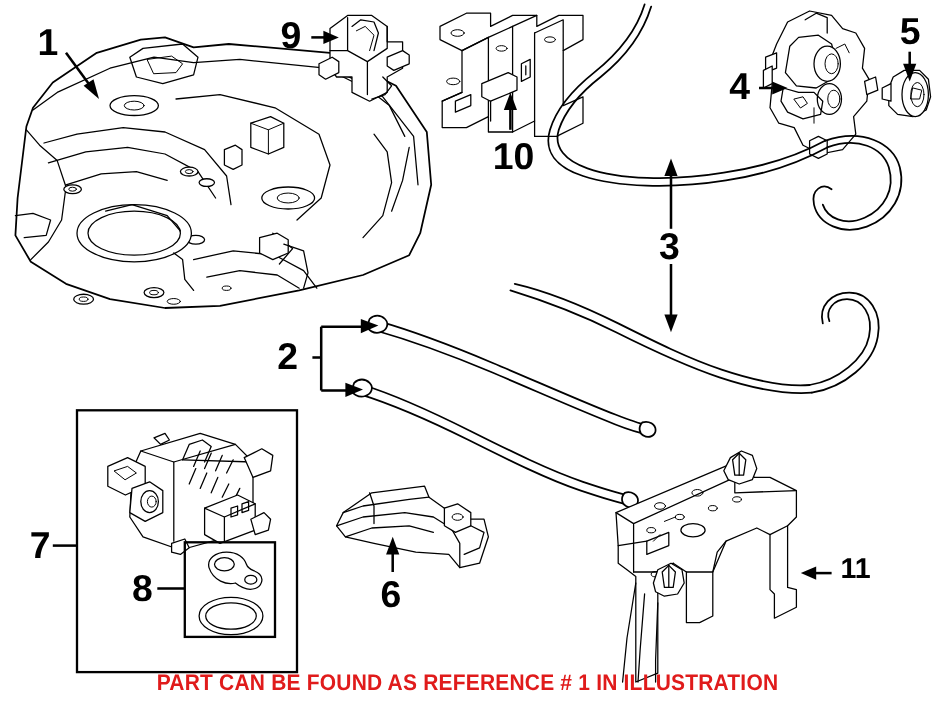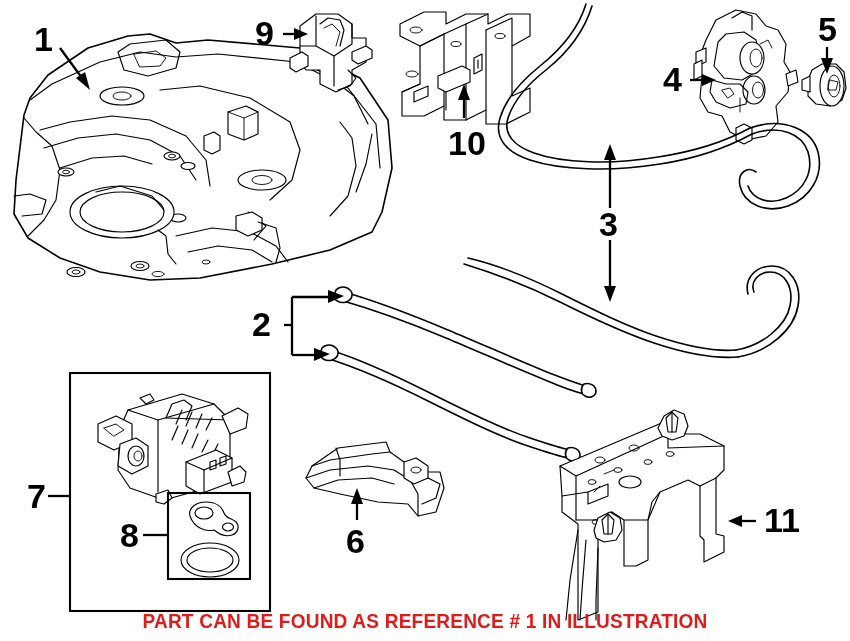--- a/index.html
+++ b/index.html
@@ -380,17 +380,17 @@
   <div class="callout-num" style="left:34px;  top:22px;  font-size:34px;">1</div>
   <div class="callout-num" style="left:252px; top:307px; font-size:34px;">2</div>
   <div class="callout-num" style="left:599px; top:207px; font-size:34px;">3</div>
   <div class="callout-num" style="left:663px; top:62px;  font-size:34px;">4</div>
   <div class="callout-num" style="left:818px; top:12px;  font-size:34px;">5</div>
   <div class="callout-num" style="left:346px; top:524px; font-size:34px;">6</div>
   <div class="callout-num" style="left:27px;  top:479px; font-size:34px;">7</div>
   <div class="callout-num" style="left:120px; top:518px; font-size:34px;">8</div>
   <div class="callout-num" style="left:255px; top:16px;  font-size:34px;">9</div>
   <div class="callout-num" style="left:448px; top:126px; font-size:34px;text-align:center;">10</div>
-  <div class="callout-num" style="left:764px; top:503px; font-size:34px;">11</div>
+  <div class="callout-num" style="left:764px; top:503px; font-size:26px;">11</div>
 
   <div class="footer-note">PART CAN BE FOUND AS REFERENCE # 1 IN ILLUSTRATION</div>
 
 </div>
 
 </body></html>

